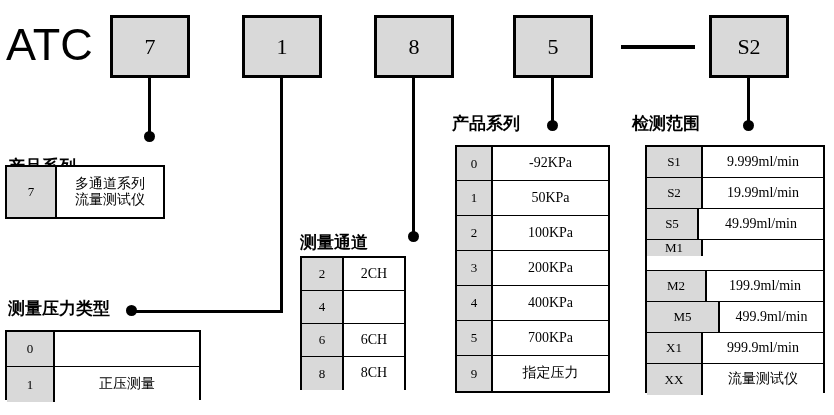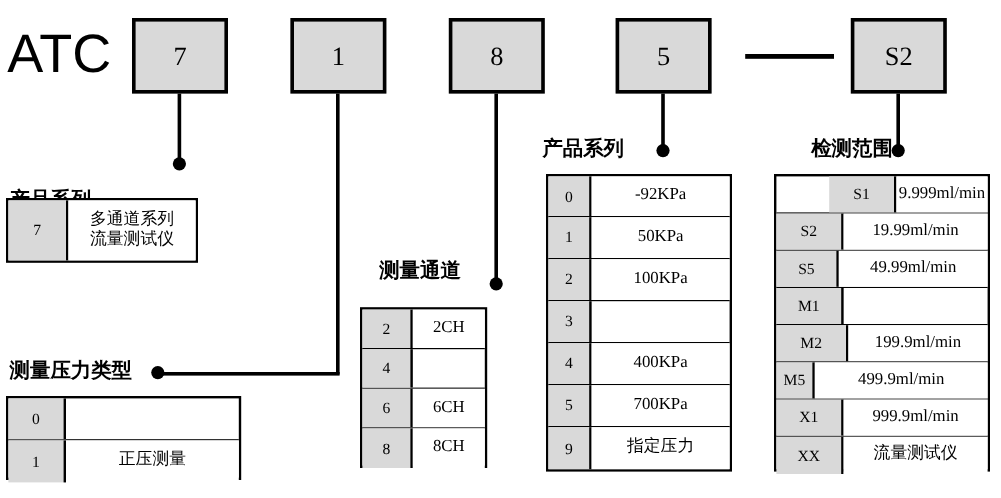--- a/index.html
+++ b/index.html
@@ -143,21 +143,21 @@
   <div class="tbl" style="left:5px;top:330px;width:196px;height:70px;">
     <div class="row" style="height:35px;">
       <div class="c-code" style="width:48px;">0</div>
     </div>
     <div class="row" style="height:35px;">
       <div class="c-code" style="width:48px;">1</div>
       <div class="c-desc cjk">正压测量</div>
     </div>
   </div>
 
-  <div class="seclabel" style="left:300px;top:217px;margin-left:16px;">测量通道</div>
+  <div class="seclabel" style="left:300px;top:234px;">测量通道</div>
   <div class="tbl" style="left:300px;top:256px;width:106px;height:134px;">
     <div class="row" style="height:33px;">
       <div class="c-code" style="width:42px;">2</div>
       <div class="c-desc">2CH</div>
     </div>
     <div class="row" style="height:33px;">
       <div class="c-code" style="width:42px;">4</div>
     </div>
     <div class="row" style="height:33px;">
       <div class="c-code" style="width:42px;">6</div>
@@ -178,58 +178,59 @@
     <div class="row" style="height:35px;">
       <div class="c-code" style="width:36px;">1</div>
       <div class="c-desc">50KPa</div>
     </div>
     <div class="row" style="height:35px;">
       <div class="c-code" style="width:36px;">2</div>
       <div class="c-desc">100KPa</div>
     </div>
     <div class="row" style="height:35px;">
       <div class="c-code" style="width:36px;">3</div>
+      <div class="c-desc">200KPa</div>
     </div>
     <div class="row" style="height:35px;">
       <div class="c-code" style="width:36px;">4</div>
       <div class="c-desc">400KPa</div>
     </div>
     <div class="row" style="height:35px;">
       <div class="c-code" style="width:36px;">5</div>
       <div class="c-desc">700KPa</div>
     </div>
     <div class="row" style="height:35px;">
       <div class="c-code" style="width:36px;">9</div>
       <div class="c-desc cjk">指定压力</div>
     </div>
   </div>
 
-  <div class="seclabel" style="left:676px;top:115px;">检测范围</div>
+  <div class="seclabel" style="left:632px;top:115px;">检测范围</div>
   <div class="tbl" style="left:645px;top:145px;width:180px;height:248px;">
-    <div class="row" style="height:31px;padding-left:44px;">
+    <div class="row" style="height:31px;">
       <div class="c-code" style="width:56px;">S1</div>
       <div class="c-desc">9.999ml/min</div>
     </div>
     <div class="row" style="height:31px;">
       <div class="c-code" style="width:56px;">S2</div>
       <div class="c-desc">19.99ml/min</div>
     </div>
     <div class="row" style="height:31px;">
       <div class="c-code" style="width:52px;">S5</div>
       <div class="c-desc">49.99ml/min</div>
     </div>
-    <div class="row" style="height:31px;">
+    <div class="row" style="height:31px;flex-direction:column;">
       <div class="c-code" style="width:56px;">M1</div>
     </div>
     <div class="row" style="height:31px;">
       <div class="c-code" style="width:60px;">M2</div>
       <div class="c-desc">199.9ml/min</div>
     </div>
     <div class="row" style="height:31px;">
-      <div class="c-code" style="width:32px;text-align:center;">M5</div>
+      <div class="c-code" style="width:73px;text-align:center;">M5</div>
       <div class="c-desc">499.9ml/min</div>
     </div>
     <div class="row" style="height:31px;">
       <div class="c-code" style="width:56px;">X1</div>
       <div class="c-desc">999.9ml/min</div>
     </div>
     <div class="row" style="height:31px;">
       <div class="c-code" style="width:56px;">XX</div>
       <div class="c-desc cjk">流量测试仪</div>
     </div>

